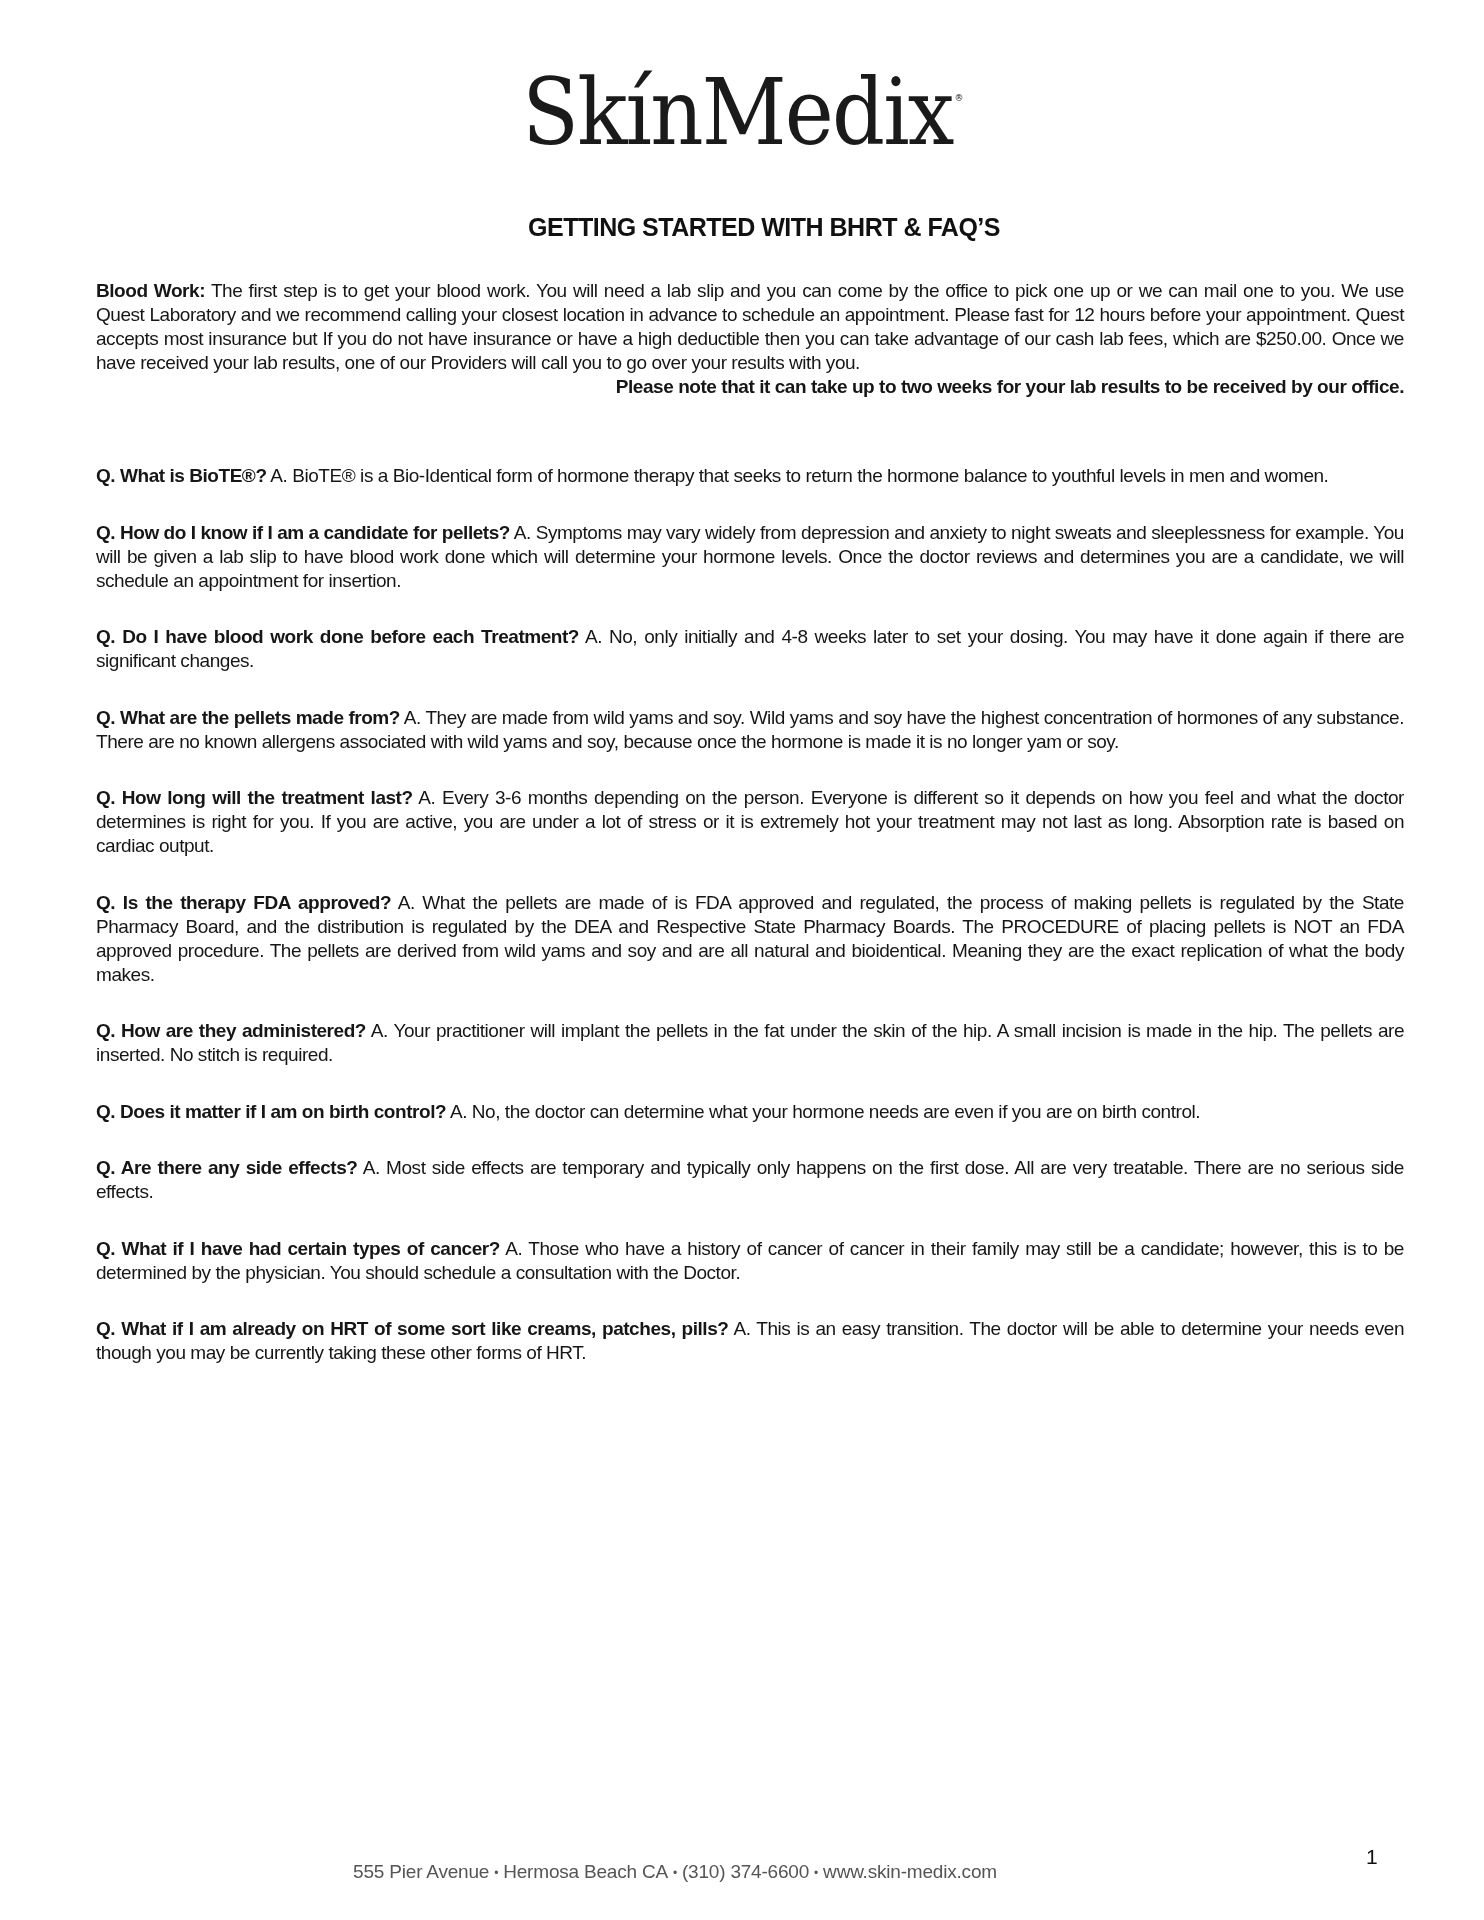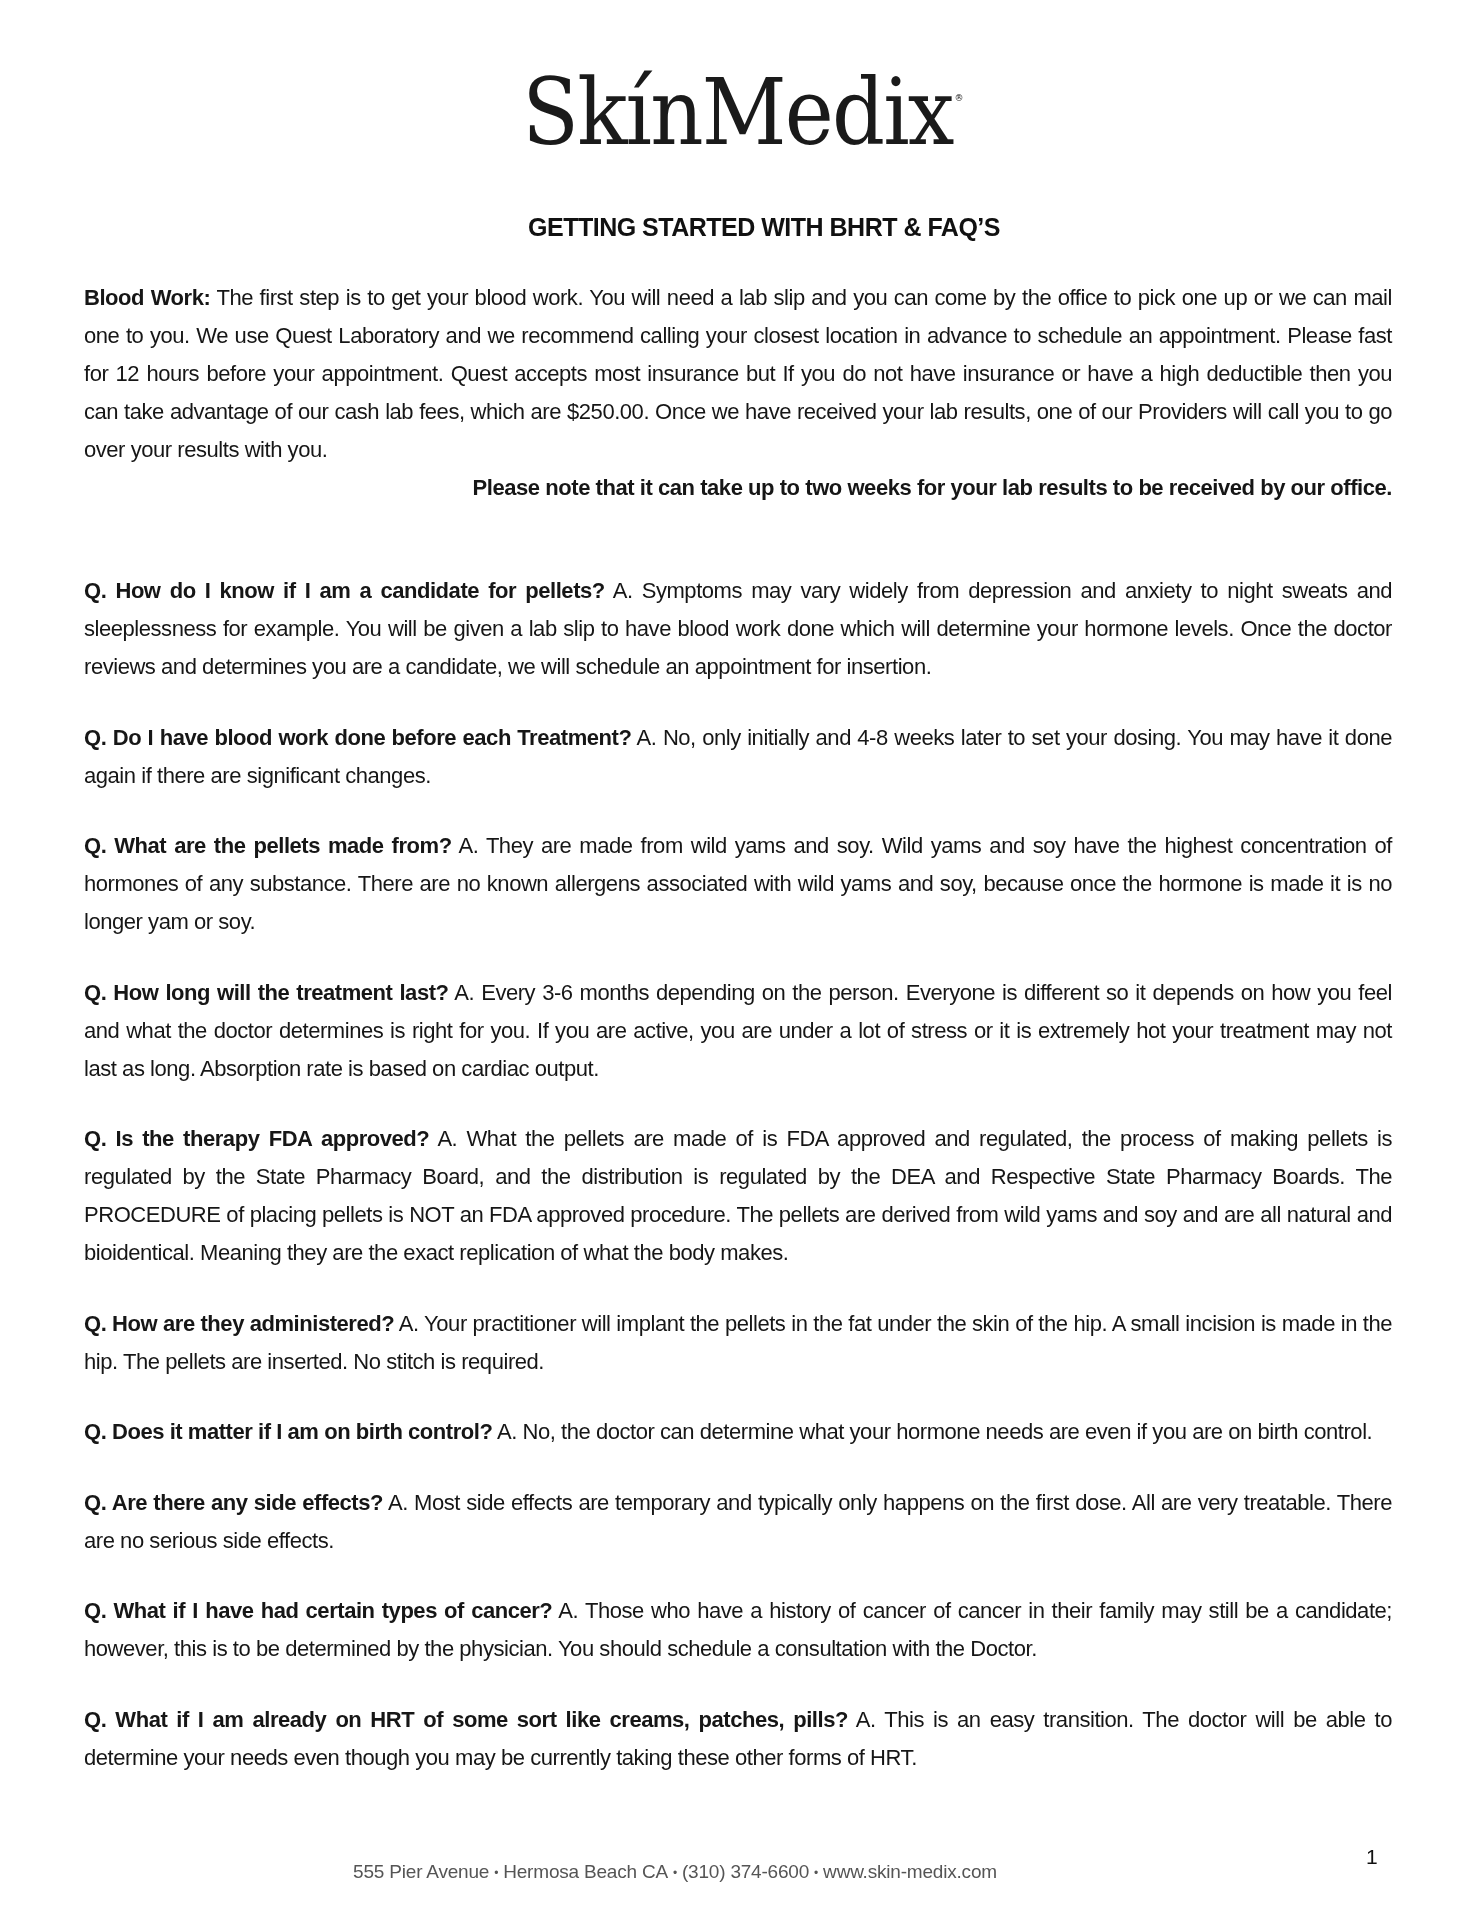--- a/index.html
+++ b/index.html
@@ -11,22 +11,22 @@
     font-size: 92px; letter-spacing: -2px; color: #1a1a1a; line-height: 1;
     transform: scaleX(0.9); transform-origin: center;
   }
   .logo .reg { font-size: 10px; vertical-align: top; position: relative; top: 26px; margin-left: 2px; }
   .doc-title {
     position: absolute; left: 0; right: 0; top: 174px; text-align: center;
     font-family: "Liberation Sans", sans-serif; font-weight: bold; font-size: 25px;
     letter-spacing: -0.5px; color: #111; padding-left: 44px;
   }
   .body {
-    position: absolute; left: 84px; width: 1308px; top: 240px;
-    font-family: "Liberation Sans", sans-serif; font-size: 22px; line-height: 38px;
+    position: absolute; left: 96px; width: 1308px; top: 240px;
+    font-family: "Liberation Sans", sans-serif; font-size: 19px; line-height: 24px;
     letter-spacing: -0.45px; text-align: justify; color: #161616;
   }
   .para { margin: 0; }
   .para + .para { margin-top: 32.5px; }
   .intro { margin-bottom: 65px; }
   b { font-weight: bold; }
   .note { display: block; font-weight: bold; text-align: right; }
   .footer {
     position: absolute; left: 0; width: 1350px; top: 1822px; text-align: center;
     font-family: "Liberation Sans", sans-serif; font-size: 19px; color: #555; letter-spacing: -0.2px;
@@ -42,20 +42,21 @@
 
 <div class="page">
 
   <div class="logo"><span>SkínMedix</span><span class="reg">®</span></div>
 
   <div class="doc-title">GETTING STARTED WITH BHRT &amp; FAQ’S</div>
 
   <div class="body">
     <p class="para intro"><b>Blood Work:</b><span> The first step is to get your blood work. You will need a lab slip and you can come by the office to pick one up or we can mail one to you. We use Quest Laboratory and we recommend calling your closest location in advance to schedule an appointment. Please fast for 12 hours before your appointment. Quest accepts most insurance but If you do not have insurance or have a high deductible then you can take advantage of our cash lab fees, which are $250.00. Once we have received your lab results, one of our Providers will call you to go over your results with you.</span><span class="note">Please note that it can take up to two weeks for your lab results to be received by our office.</span></p>
 
+    <p class="para"><b>Q. What is BioTE®?</b><span> A. BioTE® is a Bio-Identical form of hormone therapy that seeks to return the hormone balance to youthful levels in men and women.</span></p>
     <p class="para"><b>Q.  How do I know if I am a candidate for pellets?</b><span> A. Symptoms may vary widely from depression and anxiety to night sweats and sleeplessness for example.   You will be given a lab slip to have blood work done which will determine your hormone levels. Once the doctor reviews and determines you are a candidate, we will schedule an appointment for insertion.</span></p>
     <p class="para"><b>Q.  Do I have blood work done before each Treatment?</b><span> A. No, only initially and 4-8 weeks later to set your dosing.  You may have it done again if there are significant changes.</span></p>
     <p class="para"><b>Q. What are the pellets made from?</b><span> A. They are made from wild yams and soy.  Wild yams and soy have the highest concentration of hormones of any substance.  There are no known allergens associated with wild yams and soy, because once the hormone is made it is no longer yam or soy.</span></p>
     <p class="para"><b>Q. How long will the treatment last?</b><span> A. Every 3-6 months depending on the person.  Everyone is different so it depends on how you feel and what the doctor determines is right for you. If you are active, you are under a lot of stress or it is extremely hot your treatment may not last as long.  Absorption rate is based on cardiac output.</span></p>
     <p class="para"><b>Q. Is the therapy FDA approved?</b><span> A. What the pellets are made of is FDA approved and regulated, the process of making pellets is regulated by the State Pharmacy Board, and the distribution is regulated by the DEA and Respective State Pharmacy Boards. The PROCEDURE of placing pellets is NOT an FDA approved procedure. The pellets are derived from wild yams and soy and are all natural and bioidentical.  Meaning they are the exact replication of what the body makes.</span></p>
     <p class="para"><b>Q. How are they administered?</b><span> A. Your practitioner will implant the pellets in the fat under the skin of the hip.  A small incision is made in the hip.  The pellets are inserted.  No stitch is required.</span></p>
     <p class="para"><b>Q.  Does it matter if I am on birth control?</b><span>  A. No, the doctor can determine what your hormone needs are even if you are on birth control.</span></p>
     <p class="para"><b>Q.  Are there any side effects?</b><span> A.  Most side effects are temporary and typically only happens on the first dose. All are very treatable.  There are no serious side effects.</span></p>
     <p class="para"><b>Q. What if I have had certain types of cancer?</b><span> A. Those who have a history of cancer of cancer in their family may still be a candidate; however, this is to be determined by the physician.  You should schedule a consultation with the Doctor.</span></p>
     <p class="para"><b>Q. What if I am already on HRT of some sort like creams, patches, pills?</b><span>  A. This is an easy transition.  The doctor will be able to determine your needs even though you may be currently taking these other forms of HRT.</span></p>

